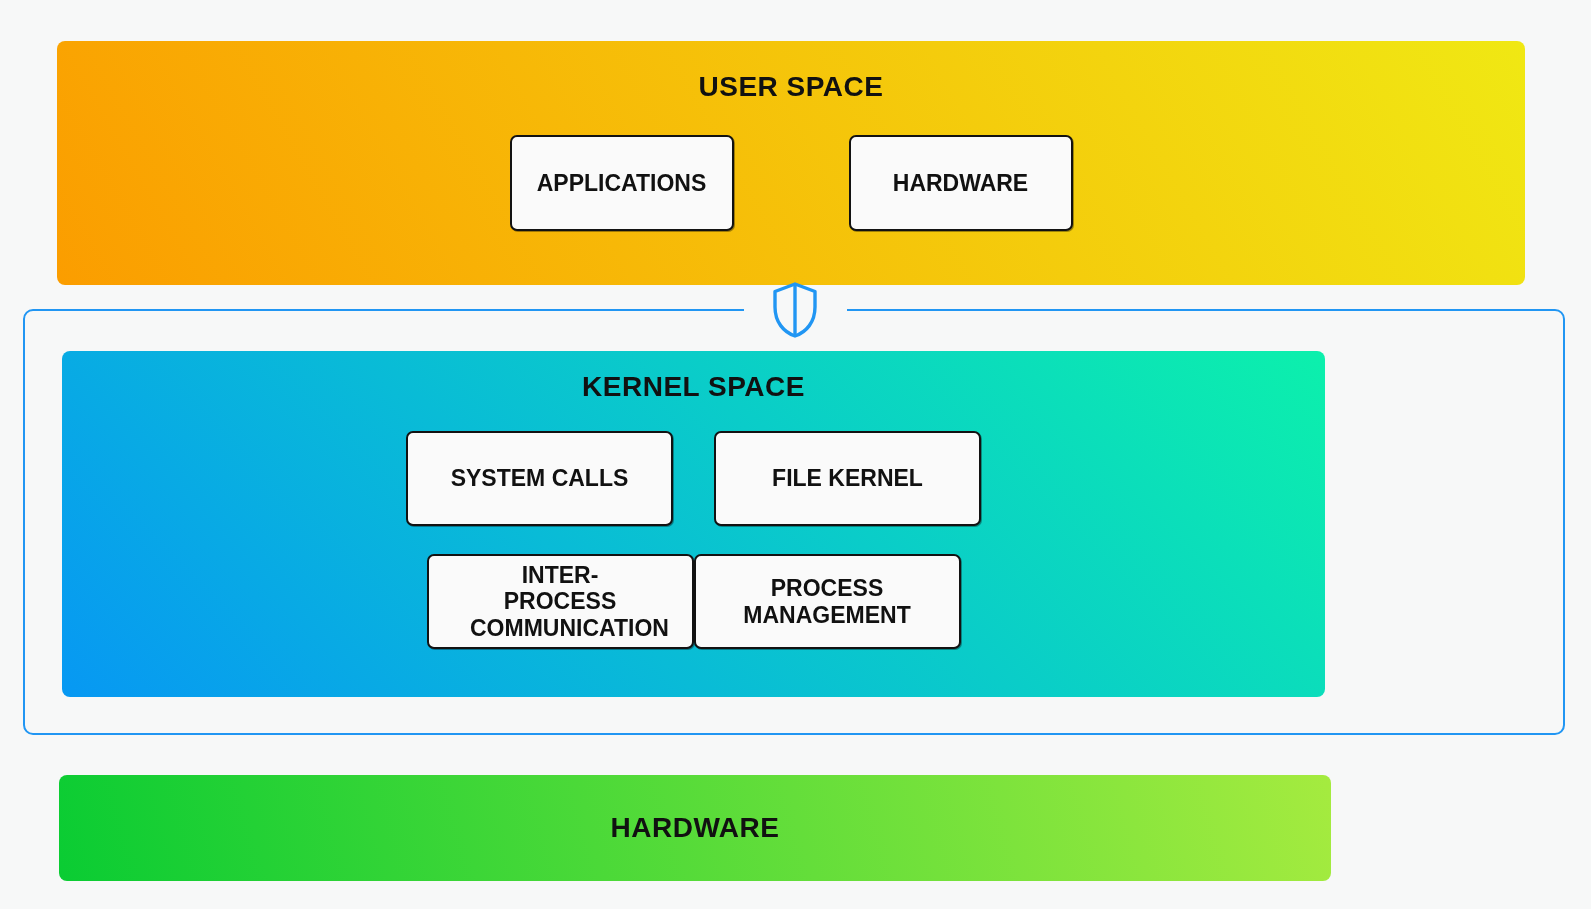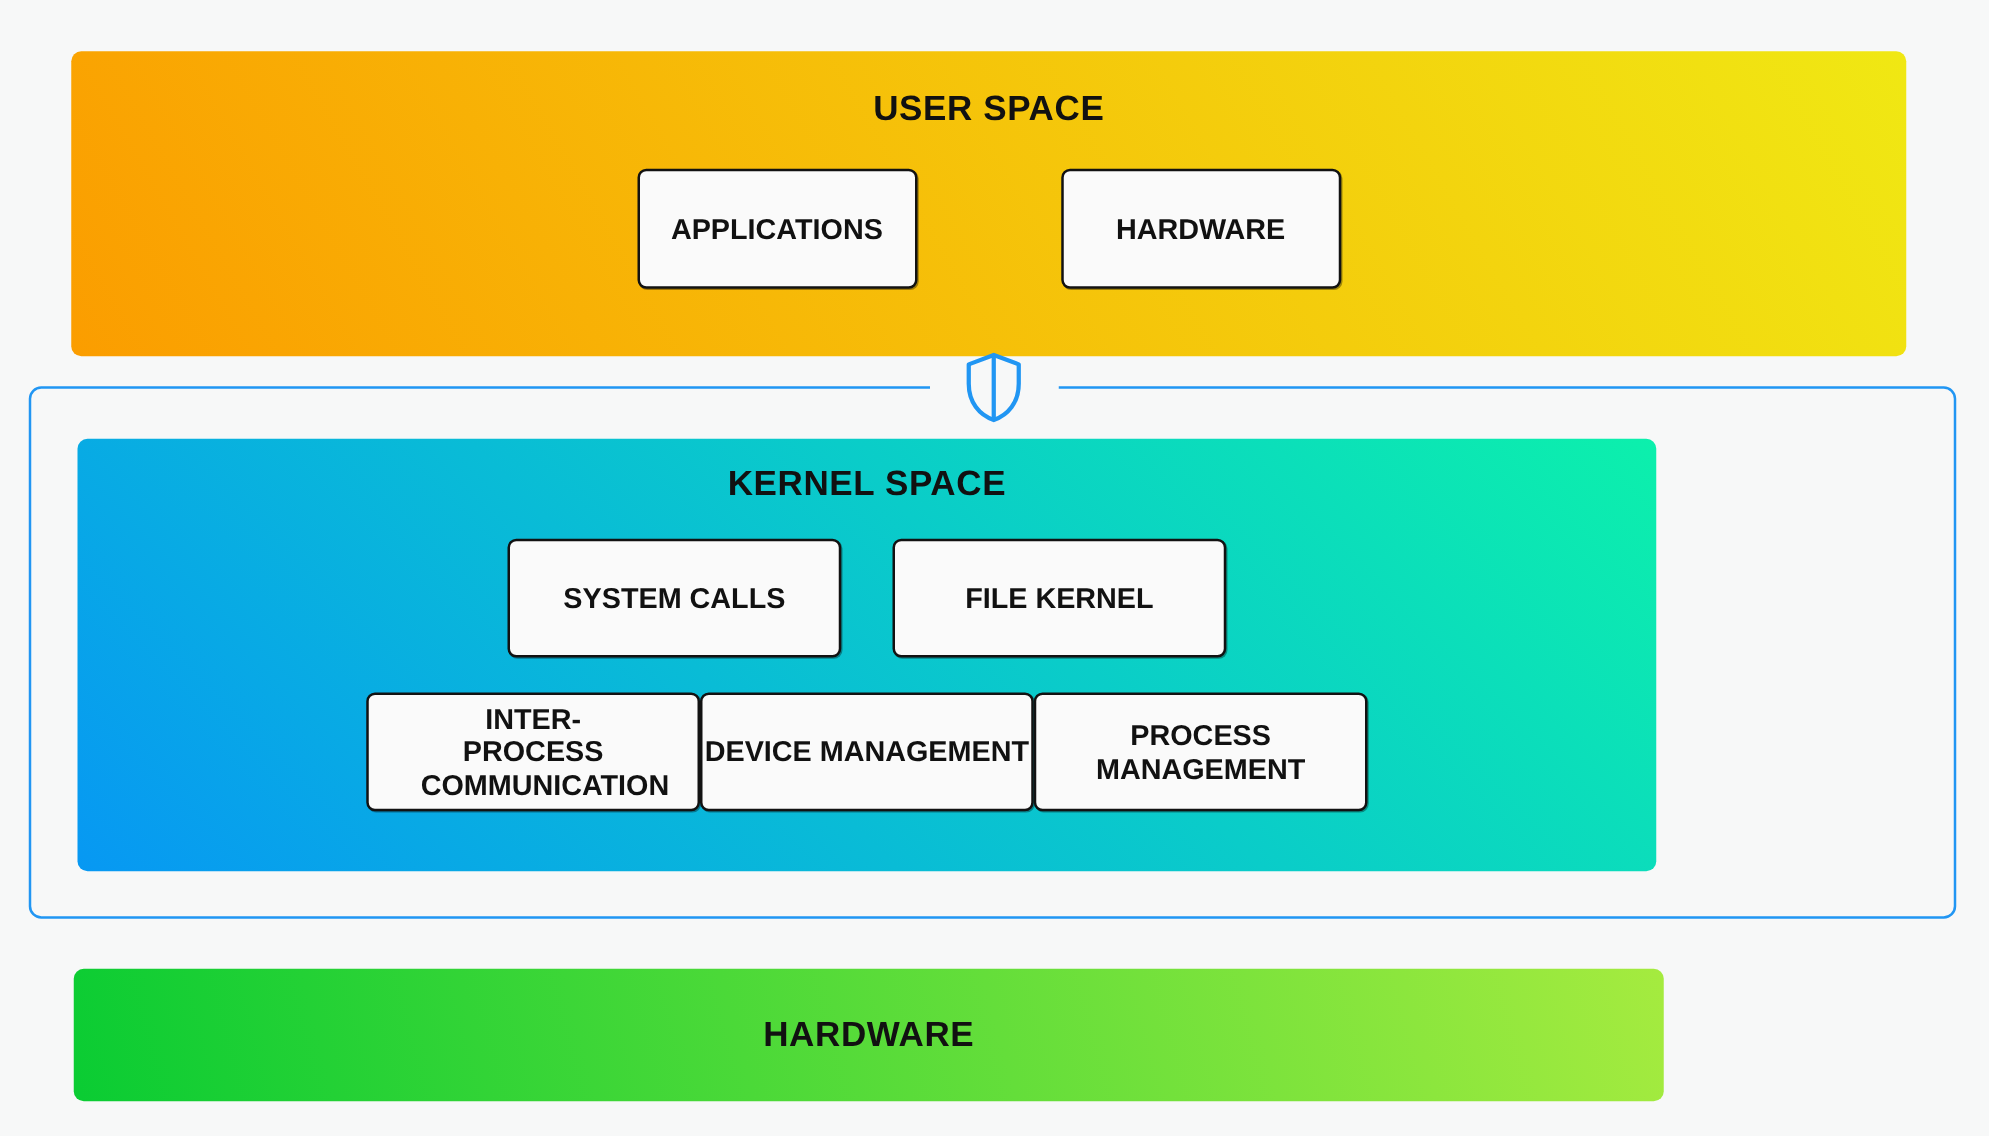--- a/index.html
+++ b/index.html
@@ -88,23 +88,20 @@
       </div>
       <div class="node">
         <span>FILE KERNEL</span>
       </div>
     </div>
     <div class="box-row" id="kernel-row-2">
       <div class="node">
         <span class="narrow-label">INTER-PROCESS COMMUNICATION</span>
       </div>
       <div class="node">
-        <span>DEVICE MANAGEMENT</span>
-      </div>
-      <div class="node">
         <span class="narrow-label">PROCESS MANAGEMENT</span>
       </div>
     </div>
   </div>
 
   <div class="band" id="hardware">
     <div class="band-title">HARDWARE</div>
   </div>
 
 </div>

